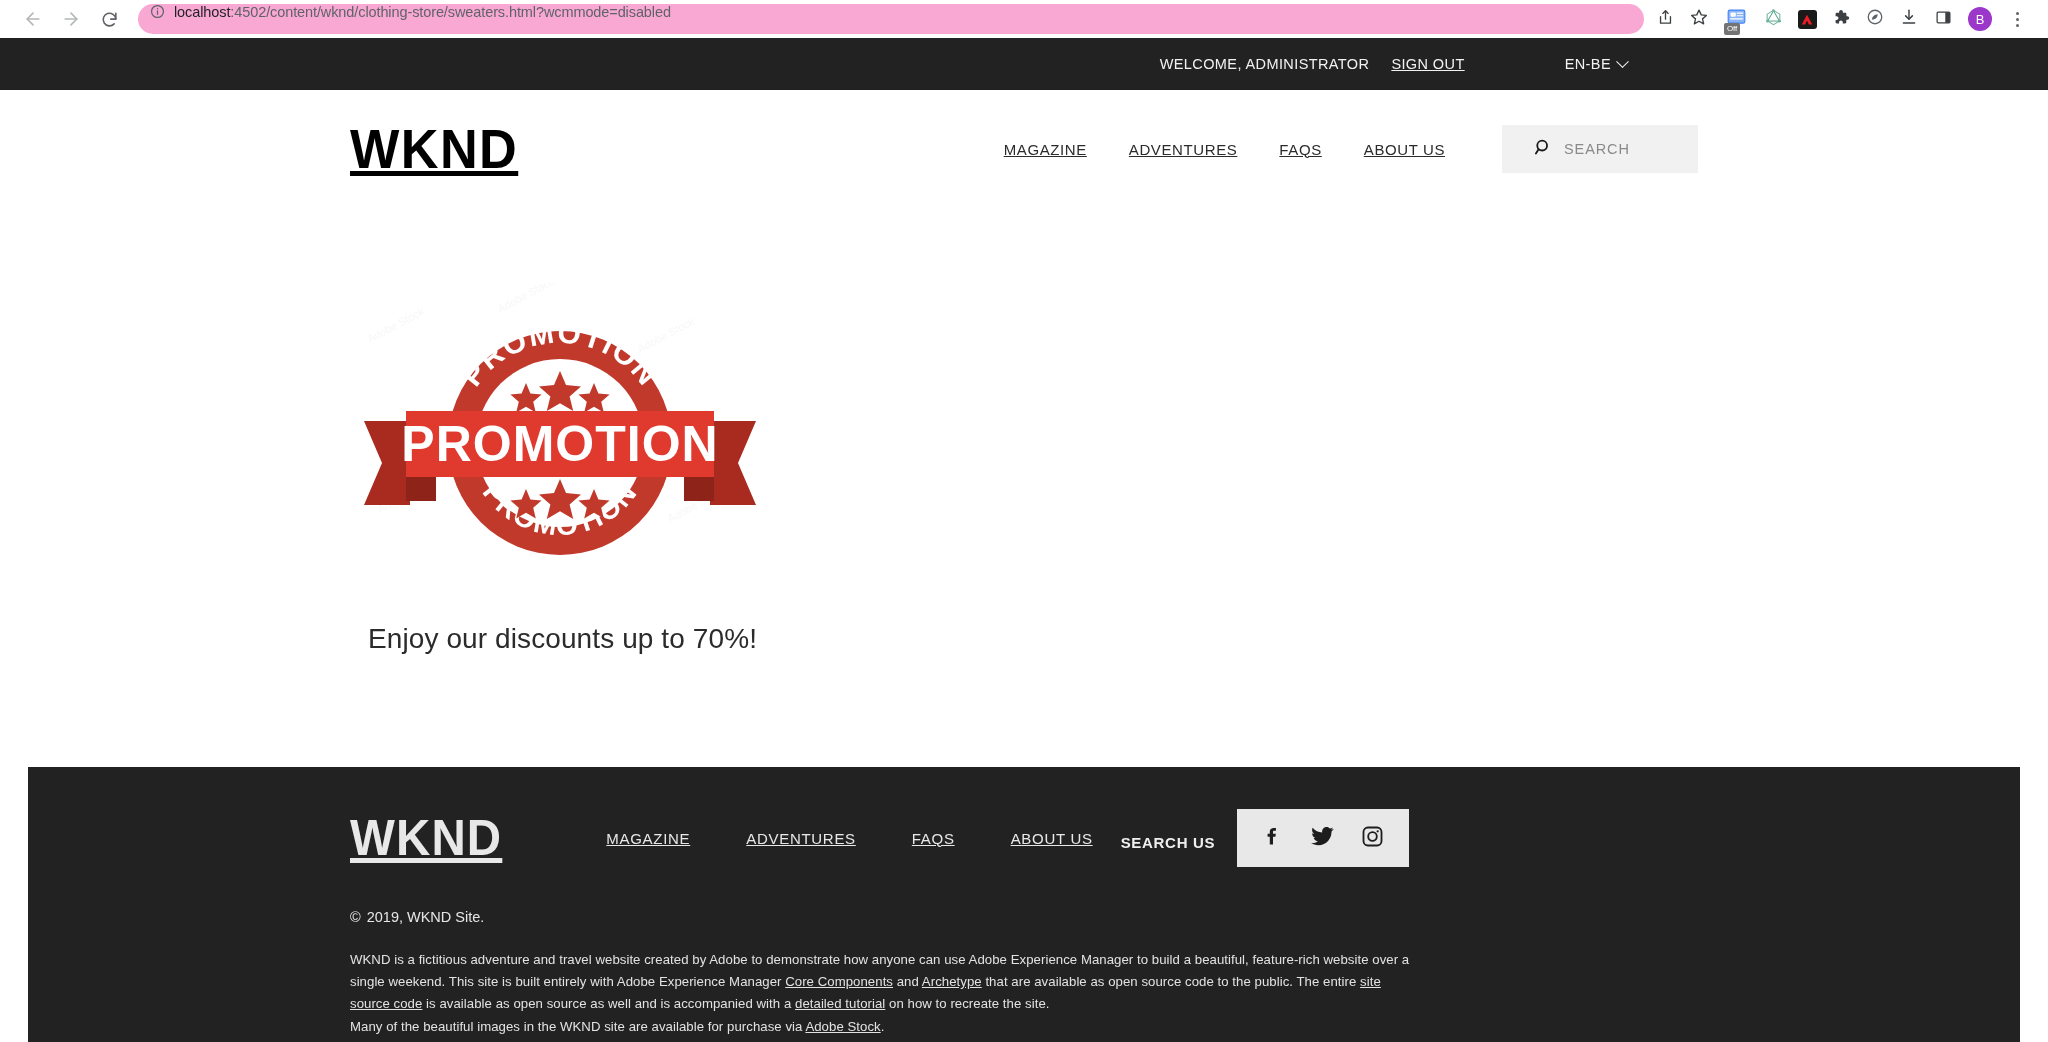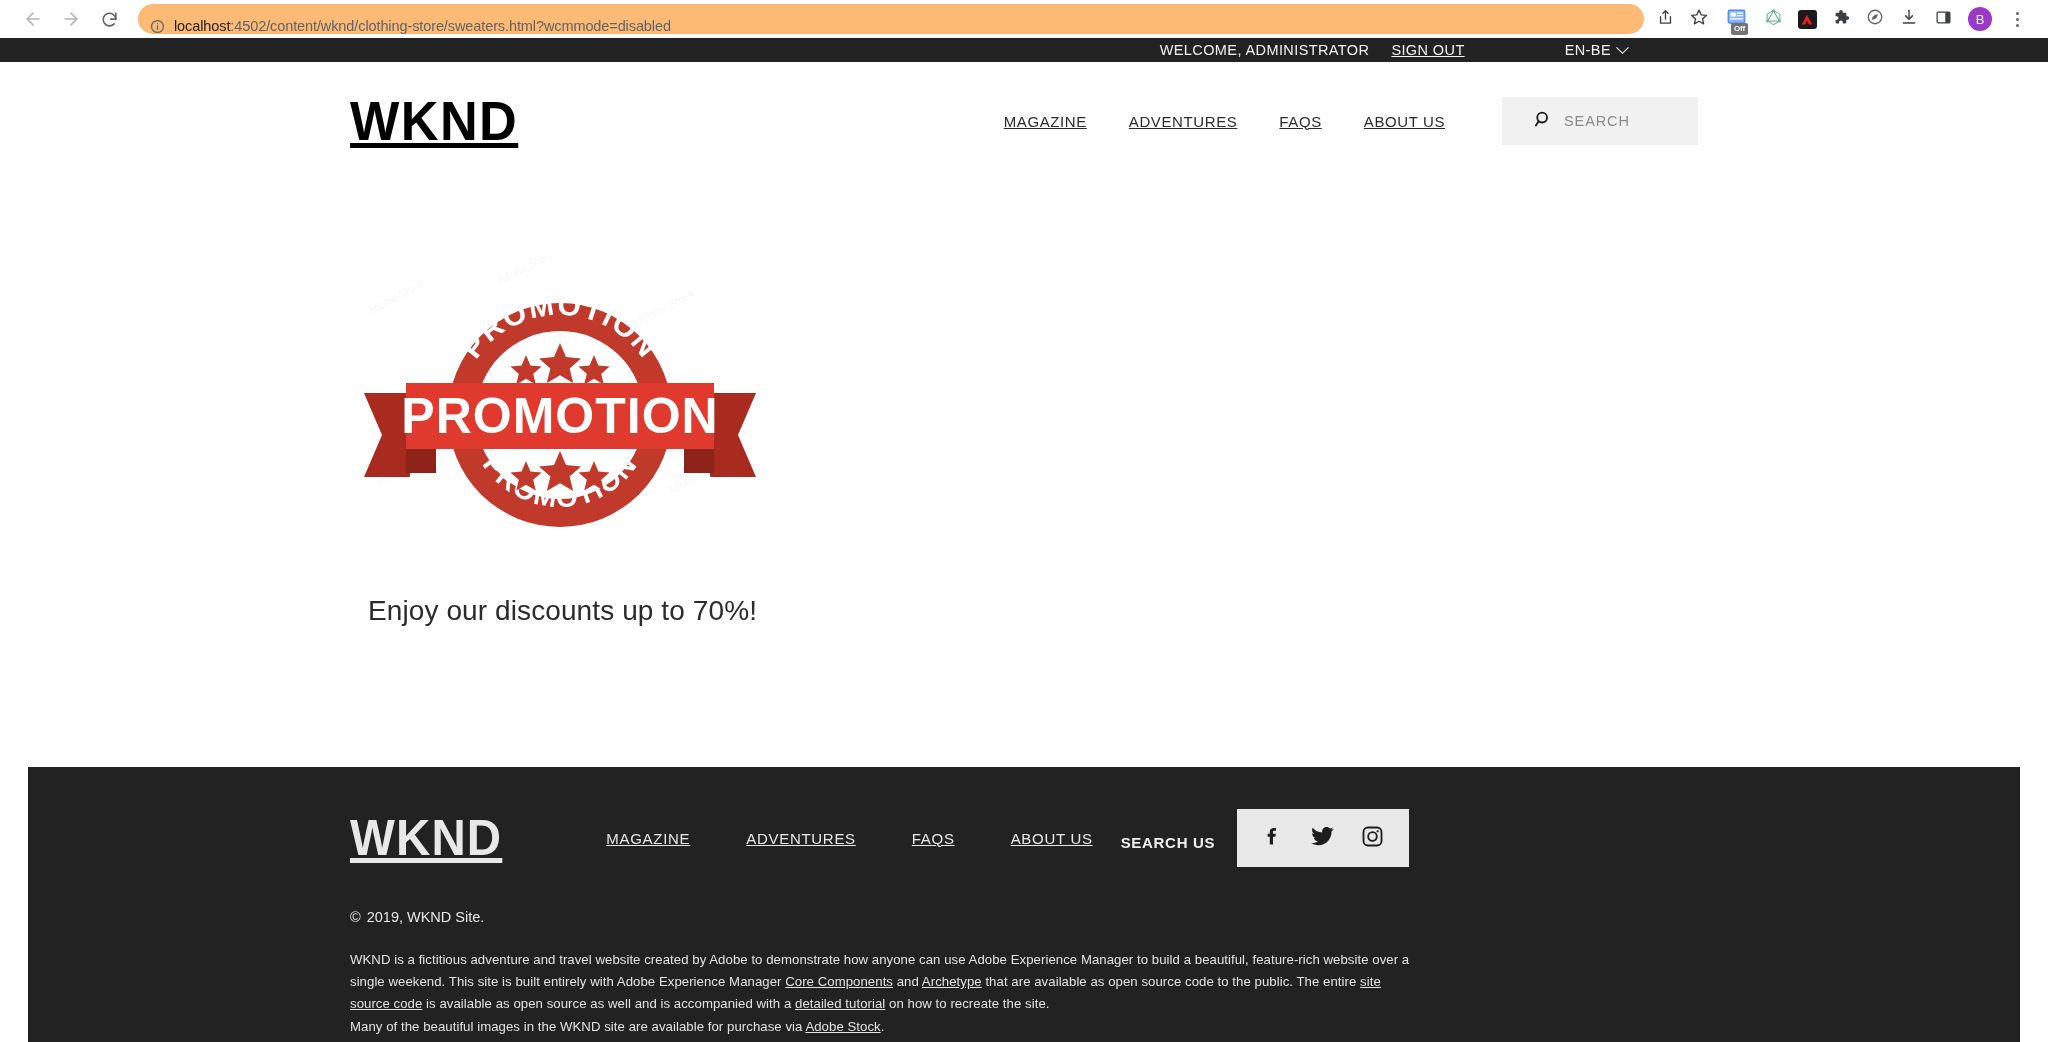--- a/index.html
+++ b/index.html
@@ -25,24 +25,24 @@
   .nav-btn {
     width: 38px; height: 38px;
     display: flex; align-items: center; justify-content: center;
     border-radius: 50%;
     flex: 0 0 auto;
   }
   .nav-btn svg { display: block; }
   .omnibox {
     flex: 1 1 auto;
     height: 30px;
-    background: #fdba74;
+    background: #f9a8d4;
     border-radius: 16px;
     display: flex;
-    align-items: flex-end;
+    align-items: flex-start;
     padding: 0 12px;
     margin-left: 10px;
     margin-right: 4px;
     min-width: 0;
   }
   .omni-info { flex: 0 0 auto; display: flex; align-items: center; margin-right: 9px; }
   .omni-url {
     font-size: 14.5px;
     color: #202124;
     white-space: nowrap;
@@ -60,25 +60,25 @@
   }
   .tb-icon {
     width: 34px; height: 34px;
     display: flex; align-items: center; justify-content: center;
     position: relative;
     flex: 0 0 auto;
   }
   .tb-icon.wide { width: 40px; }
   .off-badge {
     position: absolute;
-    bottom: 1px; right: 8px;
+    bottom: 1px; right: 16px;
     background: #737373;
     color: #fff;
     font-size: 8px;
-    font-weight: bold;
+    font-weight: normal;
     line-height: 1;
     padding: 2px 3px;
     border-radius: 2px;
     letter-spacing: -0.2px;
   }
   .adobe-tile {
     width: 19px; height: 19px;
     background: #1a1a1a;
     border-radius: 3px;
     display: flex; align-items: center; justify-content: center;
@@ -93,21 +93,21 @@
     display: flex; align-items: center; justify-content: center;
   }
   .kebab { display: flex; flex-direction: column; gap: 3px; align-items: center; }
   .kebab i { width: 3px; height: 3px; border-radius: 50%; background: #5f6368; display: block; }
 
   
   .page { width: 2048px; height: 1004px; background: #ffffff; position: relative; }
 
   
   .utility-bar {
-    height: 24px;
+    height: 52px;
     background: #222222;
     display: flex;
     align-items: center;
     justify-content: flex-end;
     padding-right: 0;
   }
   .utility-inner {
     display: flex;
     align-items: center;
     gap: 0;

